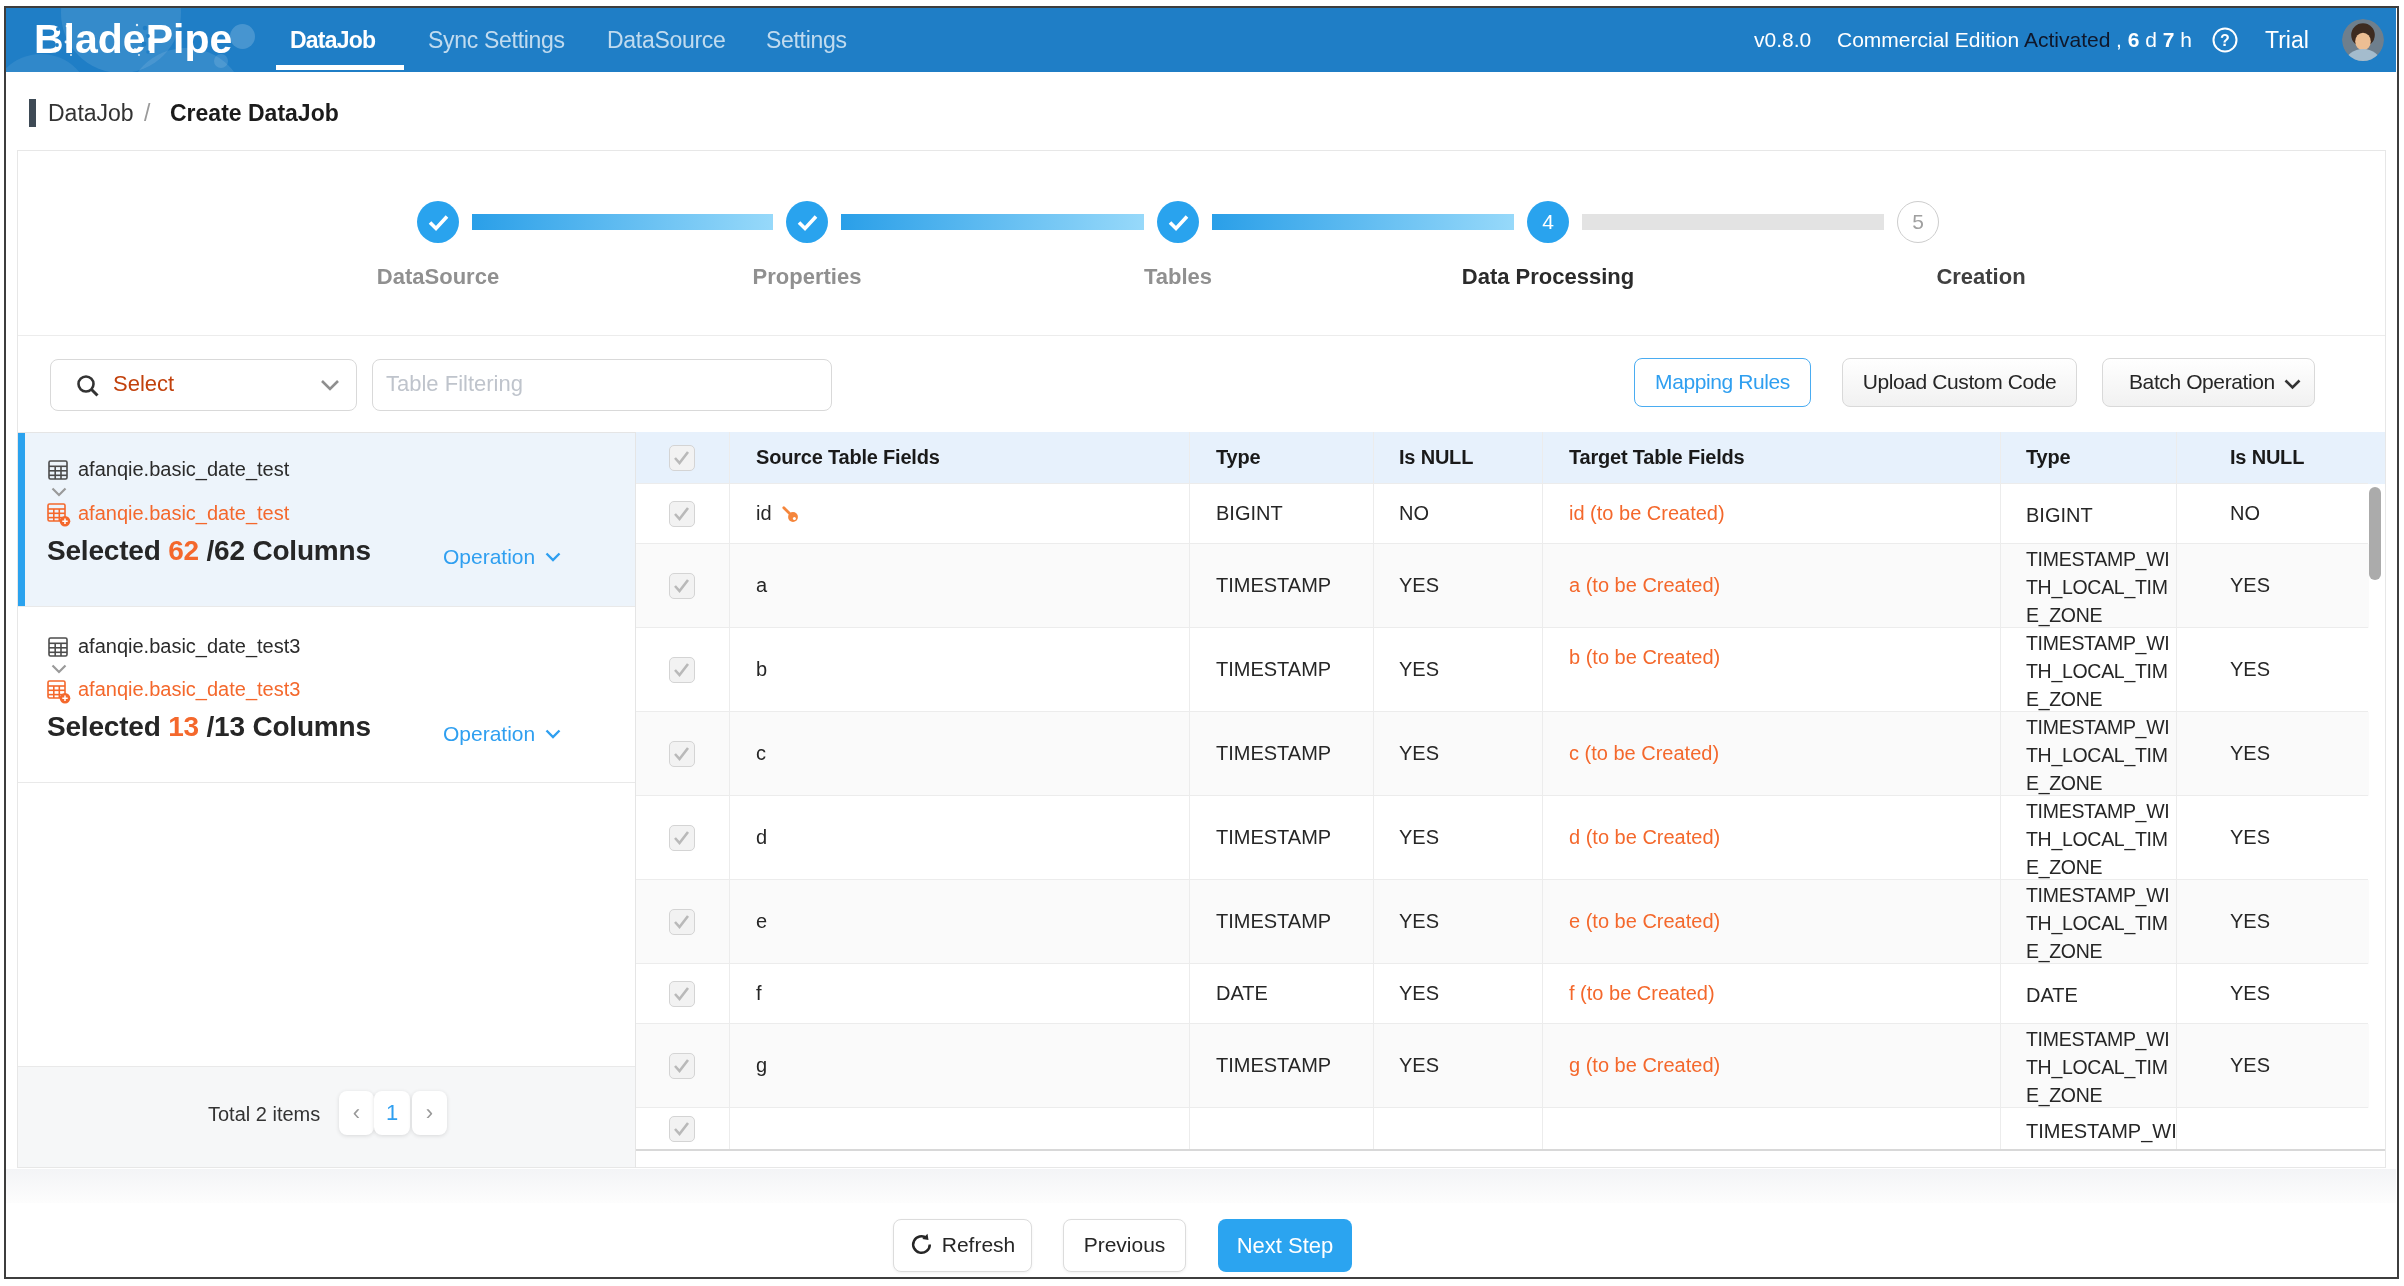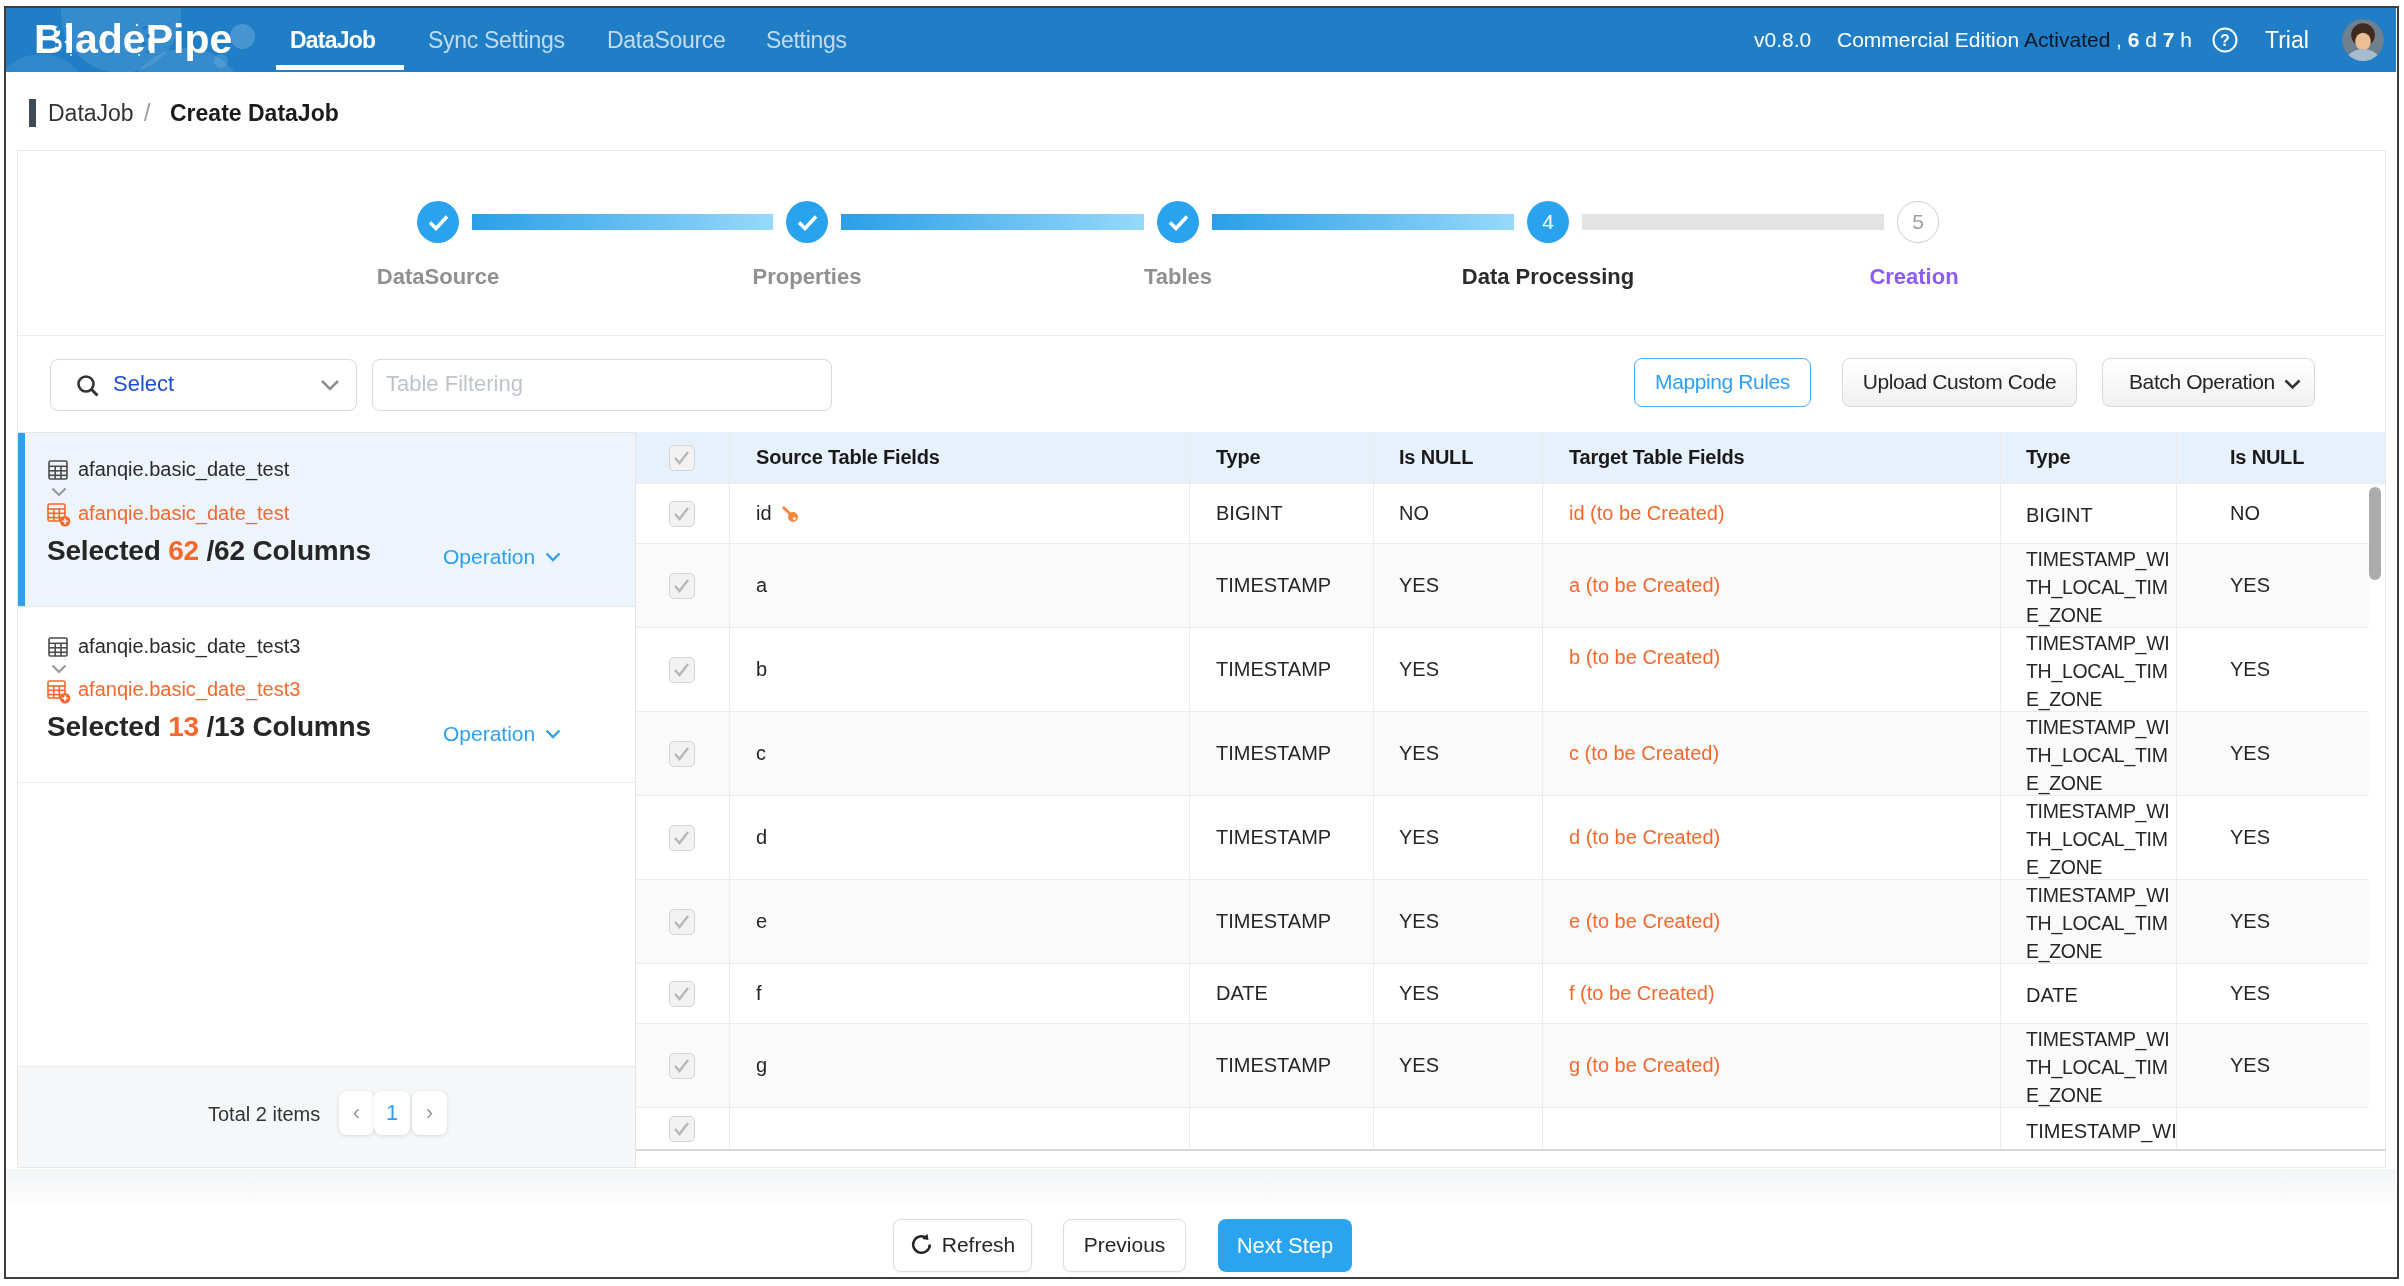--- a/index.html
+++ b/index.html
@@ -124,29 +124,29 @@
     </svg></div>
   <div class="stepcircle" style="left:1157px; top:201px;"><svg width="42" height="42" viewBox="0 0 42 42">
       <path class="check" d="M13 21.5 l6 6 l11 -12"></path>
     </svg></div>
   <div class="stepcircle" style="left:1527px; top:201px;">4</div>
   <div class="stepcircle" style="left:1897px; top:201px; background:#fff; border:1.5px solid #cdcdcd; color:#a0a0a0; line-height:39px;">5</div>
   <div class="steplabel" style="left:288px;">DataSource</div>
   <div class="steplabel" style="left:657px;">Properties</div>
   <div class="steplabel" style="left:1028px;">Tables</div>
   <div class="steplabel" style="left:1398px; color:#2b2b2b;">Data Processing</div>
-  <div class="steplabel" style="left:1764px; color:#8b5cf6;">Creation</div>
+  <div class="steplabel" style="left:1831px; color:#404040;">Creation</div>
   <div class="abs" style="left:18px; top:335px; width:2367px; height:1px; background:#ececec;"></div>
 
   <div class="inputbox" style="left:50px; width:307px;">
     <svg style="position:absolute; left:24px; top:13px;" width="26" height="26" viewBox="0 0 26 26">
       <circle cx="11" cy="11" r="7.5" fill="none" stroke="#333" stroke-width="2.6"></circle>
       <line x1="16.5" y1="16.5" x2="22.5" y2="22.5" stroke="#333" stroke-width="3"></line>
     </svg>
-    <span style="position:absolute; left:62px; top:11px; font-size:22px; color:#1d4ed8;">Select</span>
+    <span style="position:absolute; left:62px; top:11px; font-size:22px; color:#c2410c;">Select</span>
     <svg style="position:absolute; right:16px; top:19px;" width="20" height="13" viewBox="0 0 20 13">
       <path d="M2 2 l8 8 l8-8" fill="none" stroke="#8f8f8f" stroke-width="2.6"></path>
     </svg>
   </div>
   <div class="inputbox" style="left:372px; width:460px;">
     <span style="position:absolute; left:13px; top:11px; font-size:22px; color:#bfc4cc;">Table Filtering</span>
   </div>
   <div class="btn" style="left:1634px; width:177px; background:#fff; border-color:#4aacf1; color:#2f9ff0;">Mapping Rules</div>
   <div class="btn" style="left:1842px; width:235px;">Upload Custom Code</div>
   <div class="btn" style="left:2102px; width:213px; text-align:left; padding-left:26px;">Batch Operation

